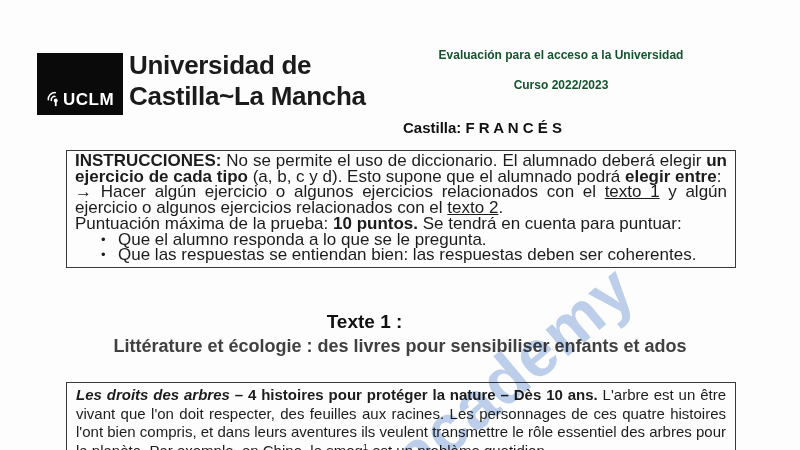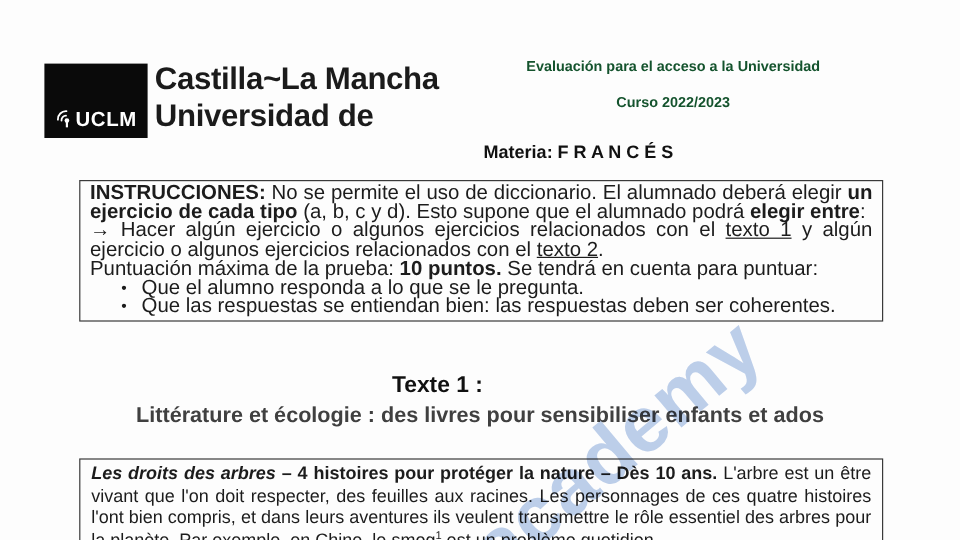--- a/index.html
+++ b/index.html
@@ -89,29 +89,29 @@
         <path d="M3 13 A 9 9 0 0 1 12.5 3.5"></path>
         <path d="M7 14 A 5 5 0 0 1 12 8.5"></path>
       </g>
       <circle cx="13" cy="14" r="2.6" fill="#ffffff"></circle>
       <rect x="11.8" y="14" width="2.4" height="7.5" fill="#ffffff"></rect>
     </svg>
     <span class="logo-acronym">UCLM</span>
   </div>
 
   <div class="uni-name">
+    <div>Universidad de</div>
     <div>Castilla~La Mancha</div>
-    <div>Universidad de</div>
   </div>
 
   <div class="header-right">
     <div>Evaluación para el acceso a la Universidad</div>
     <div class="course">Curso 2022/2023</div>
   </div>
-  <div class="materia">Materia: F R A N C É S</div>
+  <div class="materia">Castilla: F R A N C É S</div>
 
   <div class="instructions-box">
     <p><span class="b">INSTRUCCIONES:</span><span> No se permite el uso de diccionario. El alumnado deberá elegir </span><span class="b">un ejercicio de cada tipo</span><span> (a, b, c y d). Esto supone que el alumnado podrá </span><span class="b">elegir entre</span><span>:</span></p>
     <p><span>→ Hacer algún ejercicio o algunos ejercicios relacionados con el </span><span class="u">texto 1</span><span> y algún ejercicio o algunos ejercicios relacionados con el </span><span class="u">texto 2</span><span>.</span></p>
     <p><span>Puntuación máxima de la prueba: </span><span class="b">10 puntos.</span><span> Se tendrá en cuenta para puntuar:</span></p>
     <ul>
       <li><span>Que el alumno responda a lo que se le pregunta.</span></li>
       <li><span>Que las respuestas se entiendan bien: las respuestas deben ser coherentes.</span></li>
     </ul>
   </div>

